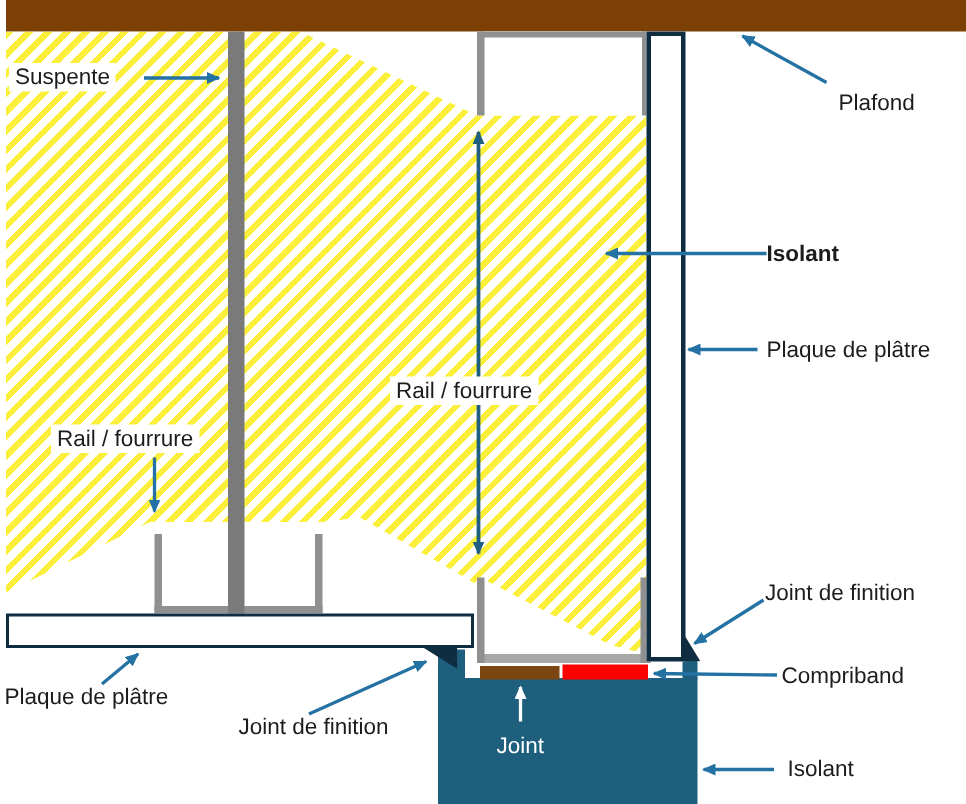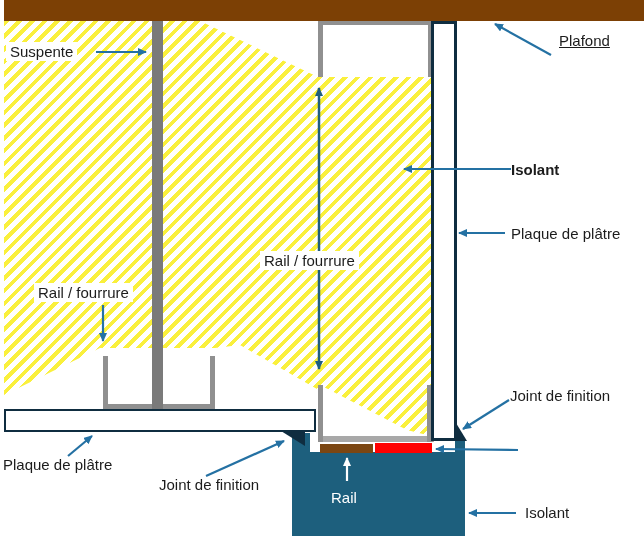--- a/index.html
+++ b/index.html
@@ -92,24 +92,25 @@
     <line class="arrow" x1="103" y1="305" x2="103" y2="341" marker-end="url(#ah)"></line>
     <line class="arrow" x1="68" y1="456" x2="92" y2="436" marker-end="url(#ah)"></line>
     <line class="arrow" x1="206" y1="476" x2="284" y2="441" marker-end="url(#ah)"></line>
     <line class="arrow" x1="509" y1="400" x2="463" y2="429" marker-end="url(#ah)"></line>
     <line class="arrow" x1="518" y1="450" x2="436" y2="449" marker-end="url(#ah)"></line>
     <line class="arrow-white" x1="347" y1="481" x2="347" y2="458" marker-end="url(#ahw)"></line>
     <line class="arrow" x1="516" y1="513" x2="469" y2="513" marker-end="url(#ah)"></line>
   </svg>
 
   <div class="label boxed" style="left:6px;top:42px;">Suspente</div>
-  <div class="label" style="left:559px;top:32px;text-decoration:underline;">Plafond</div>
+  <div class="label" style="left:559px;top:60px;">Plafond</div>
   <div class="label" style="left:511px;top:161px;font-weight:bold;">Isolant</div>
   <div class="label" style="left:511px;top:225px;">Plaque de plâtre</div>
   <div class="label boxed" style="left:260px;top:251px;">Rail / fourrure</div>
   <div class="label boxed" style="left:34px;top:283px;">Rail / fourrure</div>
   <div class="label" style="left:3px;top:456px;">Plaque de plâtre</div>
   <div class="label" style="left:159px;top:476px;">Joint de finition</div>
   <div class="label" style="left:510px;top:387px;">Joint de finition</div>
-  <div class="label on-dark" style="left:331px;top:489px;">Rail</div>
+  <div class="label" style="left:521px;top:442px;">Compriband</div>
+  <div class="label on-dark" style="left:331px;top:489px;">Joint</div>
   <div class="label" style="left:525px;top:504px;">Isolant</div>
 
 </div>
 
 </body></html>

